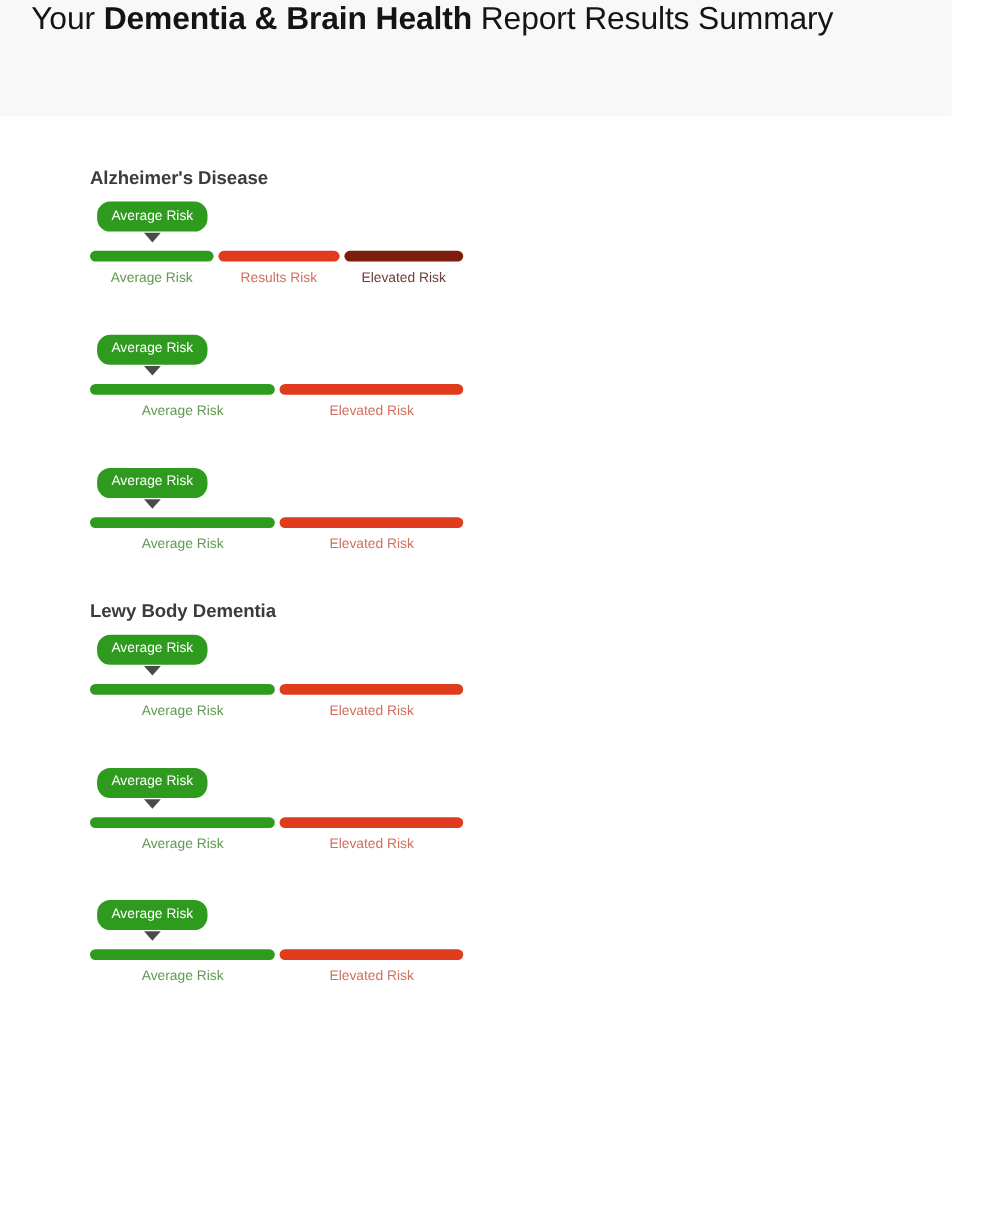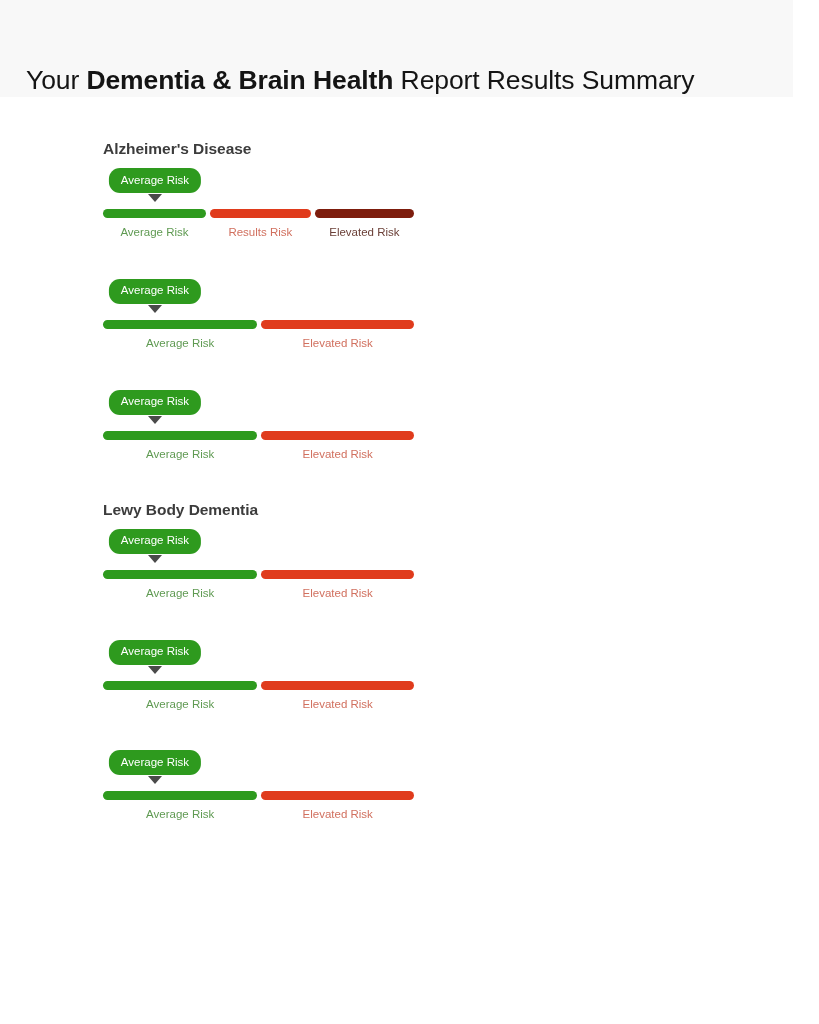--- a/index.html
+++ b/index.html
@@ -11,38 +11,38 @@
     font-family: "Liberation Sans", sans-serif;
     overflow: hidden;
   }
 
   
   #page-header {
     width: 793px;
     height: 97px;
     background: #f8f8f8;
     display: flex;
-    align-items: flex-end;
+    align-items: flex-start;
     padding-left: 26px;
   }
 
   #page-title {
     font-size: 26.5px;
     line-height: 1.2;
     color: #141414;
     font-weight: 400;
     letter-spacing: -0.1px;
     white-space: nowrap;
   }
   #page-title .strong { font-weight: 700; }
 
   
   #report-body {
     padding-top: 43px;
-    padding-left: 103px;
+    padding-left: 75px;
   }
 
   .risk-section {
     width: 311px;
     margin-bottom: 39.5px;
     position: relative;
   }
   .risk-section:last-child { margin-bottom: 0; }
 
   .section-title {

